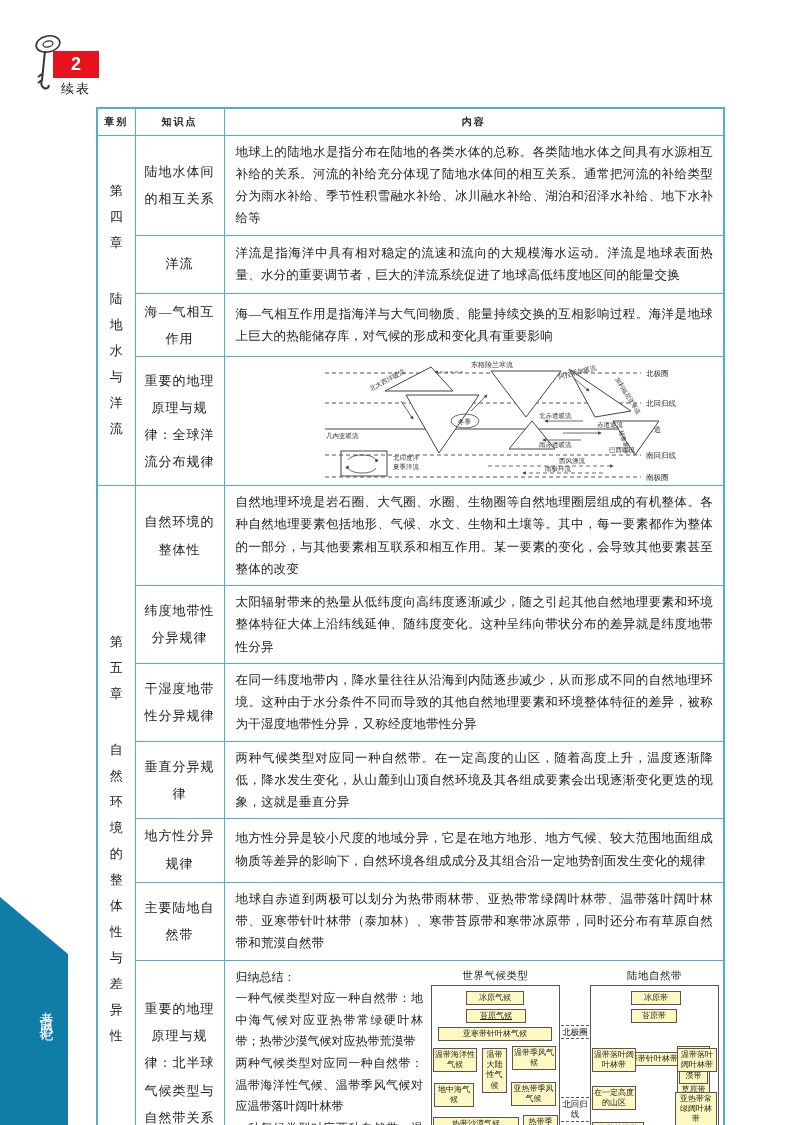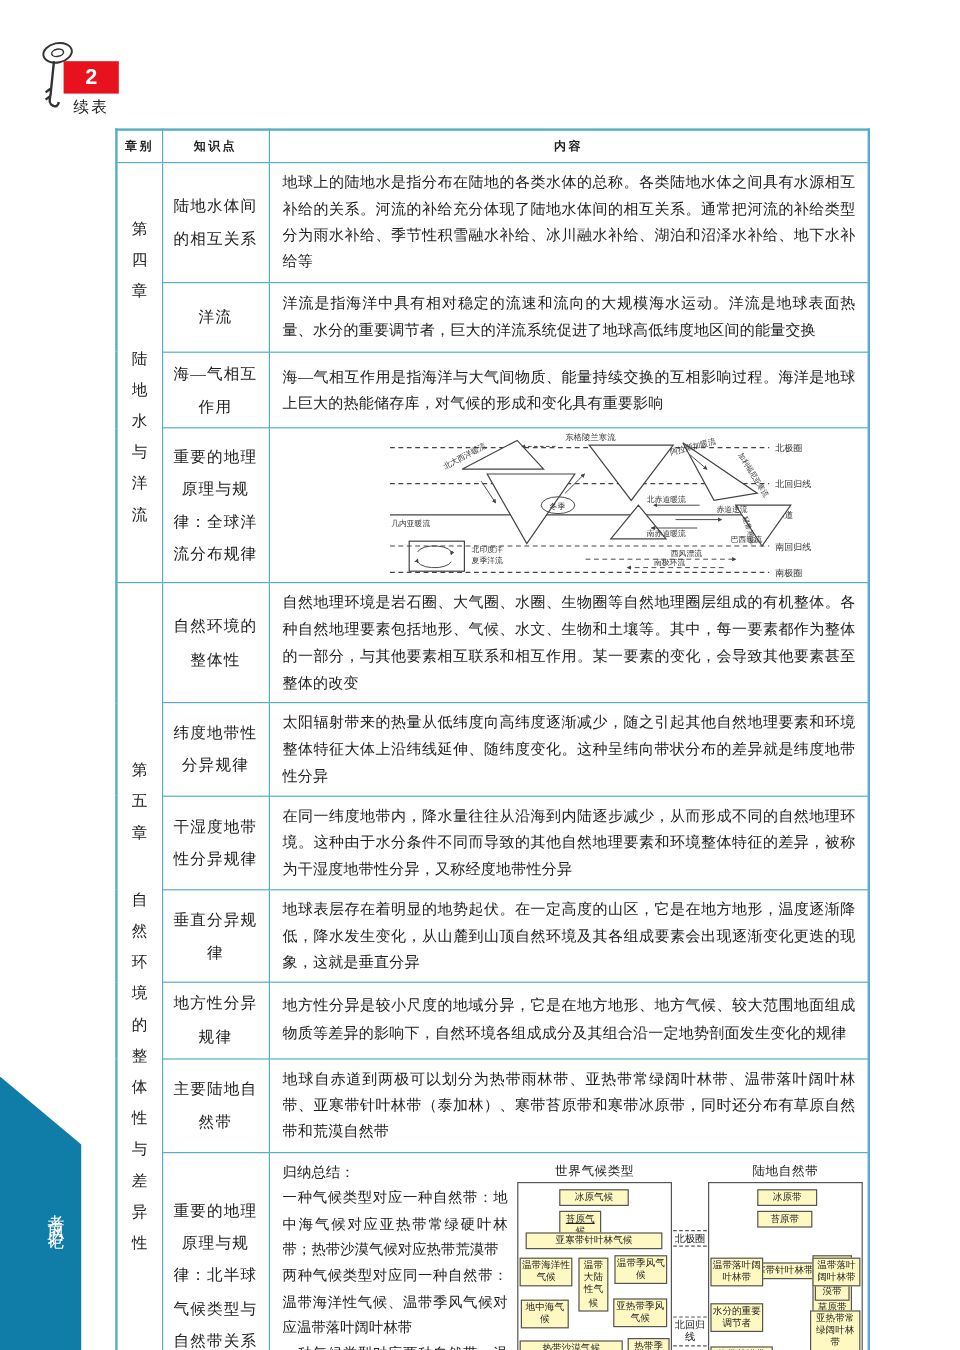--- a/index.html
+++ b/index.html
@@ -180,21 +180,21 @@
     <tr style="height:50px;padding-left:44px;">
       <td class="kp-cell">纬度地带性分异规律</td>
       <td class="ct-cell">太阳辐射带来的热量从低纬度向高纬度逐渐减少，随之引起其他自然地理要素和环境整体特征大体上沿纬线延伸、随纬度变化。这种呈纬向带状分布的差异就是纬度地带性分异</td>
     </tr>
     <tr style="height:66px;">
       <td class="kp-cell">干湿度地带性分异规律</td>
       <td class="ct-cell">在同一纬度地带内，降水量往往从沿海到内陆逐步减少，从而形成不同的自然地理环境。这种由于水分条件不同而导致的其他自然地理要素和环境整体特征的差异，被称为干湿度地带性分异，又称经度地带性分异</td>
     </tr>
     <tr style="height:66px;">
       <td class="kp-cell">垂直分异规律</td>
-      <td class="ct-cell">地球表层存在着明显的地势起伏。在一定高度的山区，它是在地方地形，温度逐渐降低，降水发生变化，从山麓到山顶自然环境及其各组成要素会出现逐渐变化更迭的现象，这就是垂直分异</td>
+      <td class="ct-cell">两种气候类型对应同一种自然带。在一定高度的山区，随着高度上升，温度逐渐降低，降水发生变化，从山麓到山顶自然环境及其各组成要素会出现逐渐变化更迭的现象，这就是垂直分异</td>
     </tr>
     <tr style="height:56px;font-family:Liberation Mono, monospace;">
       <td class="kp-cell">地方性分异规律</td>
       <td class="ct-cell">地方性分异是较小尺度的地域分异，它是在地方地形、地方气候、较大范围地面组成物质等差异的影响下，自然环境各组成成分及其组合沿一定地势剖面发生变化的规律</td>
     </tr>
     <tr style="height:56px;">
       <td class="kp-cell">主要陆地自然带</td>
       <td class="ct-cell">地球自赤道到两极可以划分为热带雨林带、亚热带常绿阔叶林带、温带落叶阔叶林带、亚寒带针叶林带（泰加林）、寒带苔原带和寒带冰原带，同时还分布有草原自然带和荒漠自然带</td>
     </tr>
 
@@ -208,21 +208,21 @@
             <p>两种气候类型对应同一种自然带：温带海洋性气候、温带季风气候对应温带落叶阔叶林带</p>
             <p>一种气候类型对应两种自然带：温带大陆性气候对应温带草原带和温带荒漠带</p>
           </div>
 
           <div class="cd">
 
             <div class="cd-col">
               <div class="cd-title">世界气候类型</div>
               <div class="cd-box">
                 <div class="b" style="left:34px;top:5px;width:58px;">冰原气候</div>
-                <div class="b" style="left:34px;top:23px;width:35px;text-decoration:underline;">苔原气候</div>
+                <div class="b" style="left:34px;top:23px;width:60px;text-decoration:underline;">苔原气候</div>
                 <div class="b" style="left:6px;top:41px;width:114px;">亚寒带针叶林气候</div>
                 <div class="b" style="left:1px;top:62px;width:44px;">温带海洋性气候</div>
                 <div class="b" style="left:50px;top:62px;width:25px;word-break:break-all;">温带大陆性气候</div>
                 <div class="b" style="left:80px;top:60px;width:44px;">温带季风气候</div>
                 <div class="b" style="left:2px;top:97px;width:40px;">地中海气候</div>
                 <div class="b" style="left:79px;top:96px;width:45px;">亚热带季风气候</div>
                 <div class="b" style="left:1px;top:131px;width:86px;white-space:nowrap;">热带沙漠气候</div>
                 <div class="b" style="left:91px;top:129px;width:35px;">热带季风气候</div>
 
               </div>
@@ -240,21 +240,21 @@
                 <div class="b" style="left:40px;top:5px;width:50px;">冰原带</div>
                 <div class="b" style="left:40px;top:23px;width:46px;">苔原带</div>
                 <div class="b" style="left:8px;top:41px;width:102px;margin-top:25px;">亚寒带针叶林带</div>
                 <div class="b" style="left:1px;top:62px;width:44px;">温带落叶阔叶林带</div>
                 <div class="b mid-grass" style="left:49px;top:60px;width:33px;margin-left:37px;">
                   <span>温带</span>
                   <span class="b inner">温带荒漠带</span>
                   <span>草原带</span>
                 </div>
                 <div class="b" style="left:86px;top:62px;width:40px;">温带落叶阔叶林带</div>
-                <div class="b" style="left:1px;top:100px;width:44px;">水分的重要调节者</div>
+                <div class="b" style="left:1px;top:100px;width:44px;">在一定高度的山区</div>
                 <div class="b" style="left:84px;top:106px;width:42px;">亚热带常绿阔叶林带</div>
                 <div class="b" style="left:1px;top:136px;width:52px;white-space:nowrap;">热带荒漠带</div>
 
               </div>
             </div>
           </div>
         </div>
       </td>
     </tr>
   </tbody>

